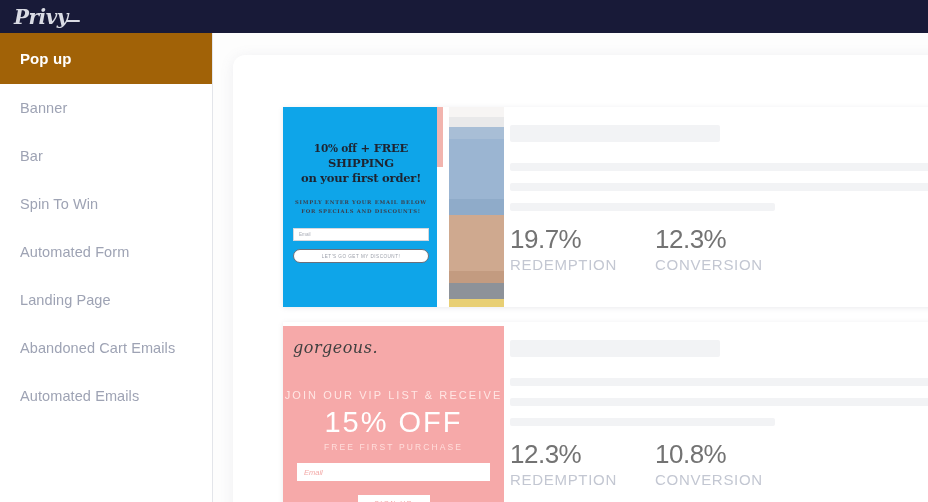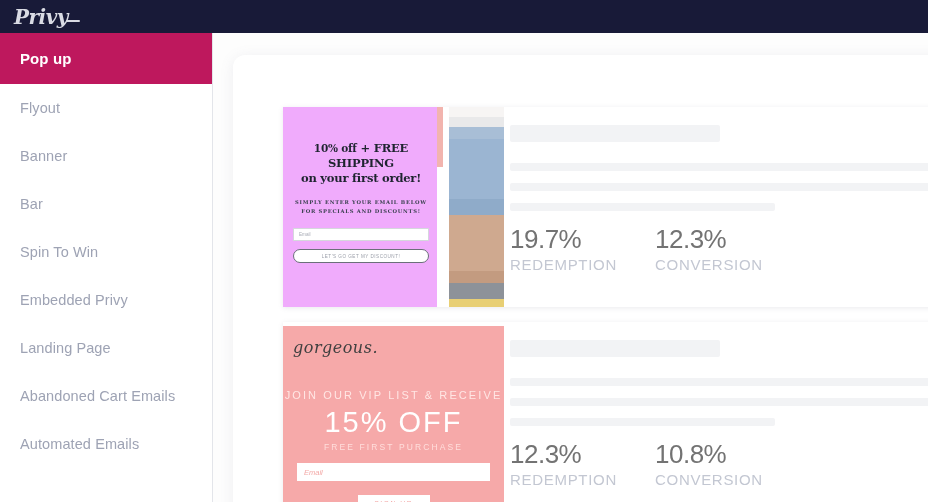--- a/index.html
+++ b/index.html
@@ -51,21 +51,21 @@
     height: 48px;
     display: flex; align-items: center;
     padding-left: 20px;
     font-size: 14.5px;
     color: #9ea3b4;
     letter-spacing: 0.1px;
     white-space: nowrap;
     cursor: pointer;
   }
   .nav-item.active {
-    background: #be185d;
+    background: #a16207;
     color: #ffffff;
     font-weight: bold;
     height: 51px;
     font-size: 15px;
   }
 
   
   .content {
     position: absolute; top: 33px; left: 213px;
     width: 715px; height: 469px;
@@ -112,21 +112,21 @@
     line-height: 28px;
   }
   .metric-label {
     font-size: 15px;
     color: #c3c7d2;
     letter-spacing: 0.7px;
     margin-top: 3px;
   }
 
   
-  .pv1 { background: #f0abfc; width: 100%; height: 100%; position: relative; }
+  .pv1 { background: #0ea5e9; width: 100%; height: 100%; position: relative; }
   .pv1-left {
     position: absolute; left: 0; top: 0;
     width: 154px; height: 100%;
     padding: 34px 8px 0 10px;
     text-align: center;
   }
   .pv1-h1 {
     font-family: "DejaVu Serif", serif;
     font-size: 11.5px;
     color: #1f2430;
@@ -265,33 +265,30 @@
     <div class="logo">
       <span>Privy</span><span class="tail"></span>
     </div>
   </div>
 
   <div class="sidebar">
     <div class="nav-item active">
       <span>Pop up</span>
     </div>
     <div class="nav-item">
-      <span>Flyout</span>
-    </div>
-    <div class="nav-item">
       <span>Banner</span>
     </div>
     <div class="nav-item">
       <span>Bar</span>
     </div>
     <div class="nav-item">
       <span>Spin To Win</span>
     </div>
     <div class="nav-item">
-      <span>Embedded Privy</span>
+      <span>Automated Form</span>
     </div>
     <div class="nav-item">
       <span>Landing Page</span>
     </div>
     <div class="nav-item">
       <span>Abandoned Cart Emails</span>
     </div>
     <div class="nav-item">
       <span>Automated Emails</span>
     </div>

